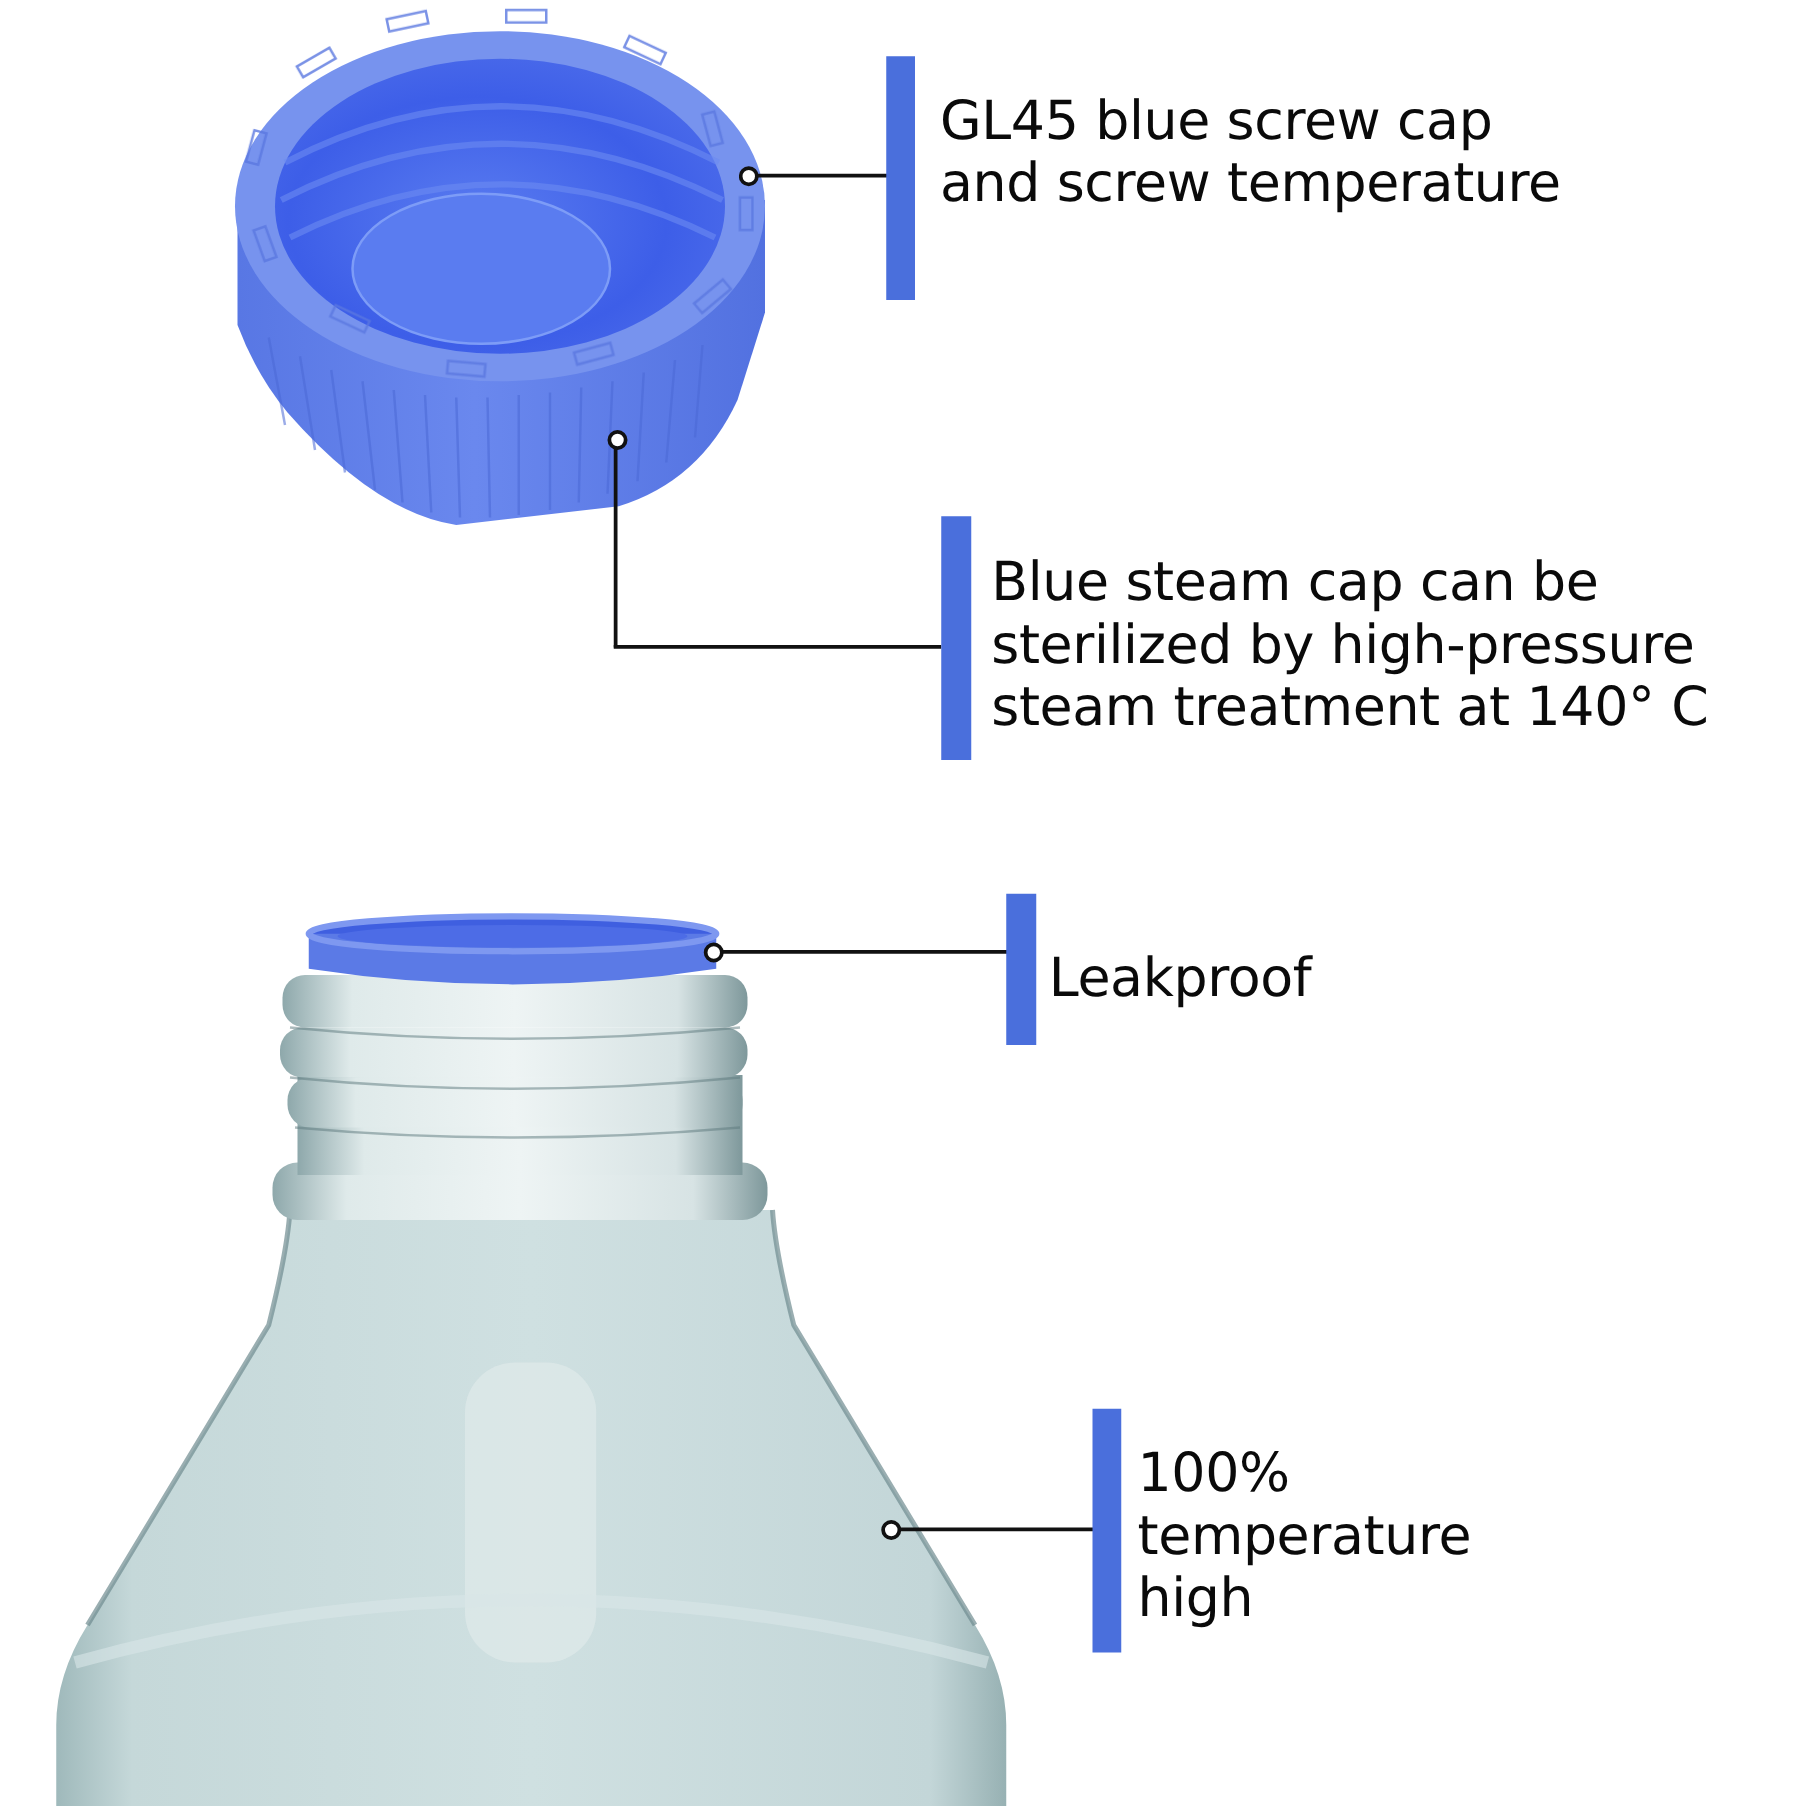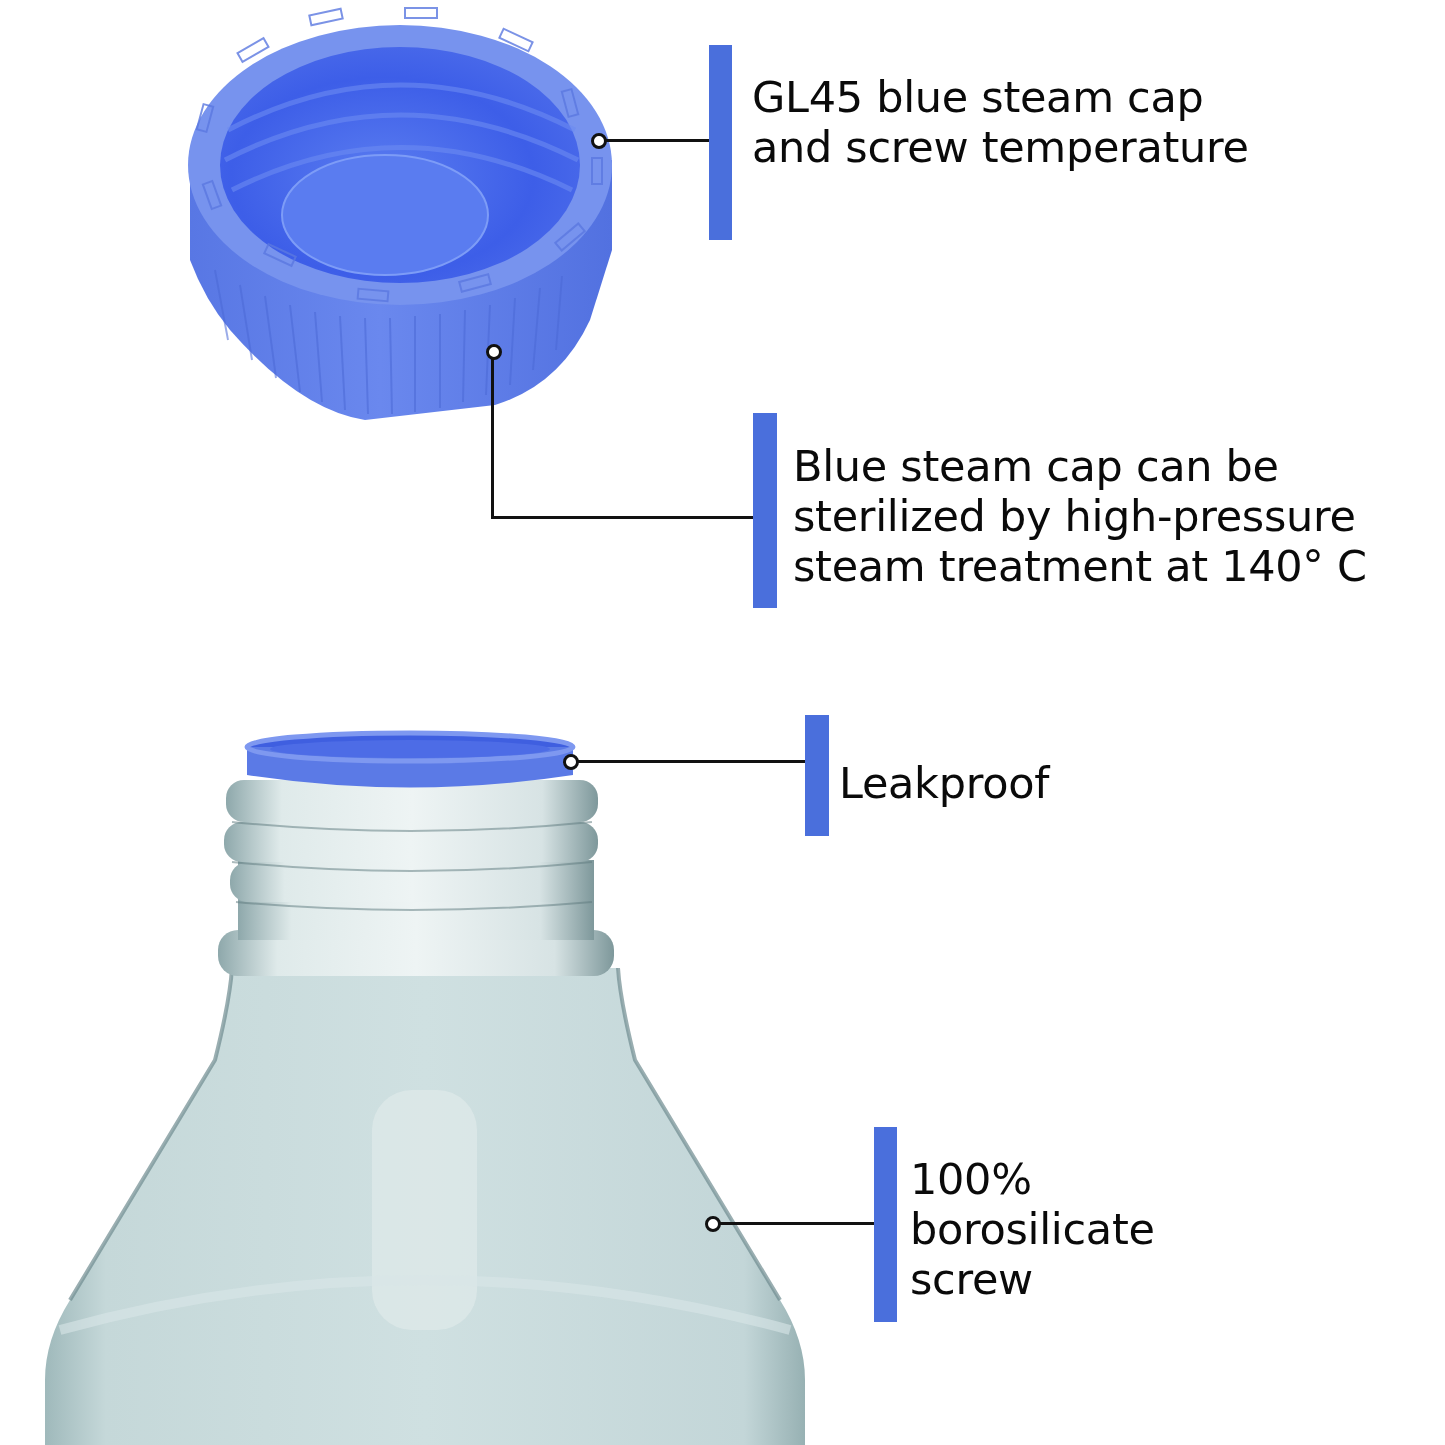--- a/index.html
+++ b/index.html
@@ -121,21 +121,21 @@
     <path d="M247 747 L247 775 Q410 800 573 775 L573 747 Z" fill="#5b7ae6"></path>
     <ellipse cx="410" cy="747" rx="163" ry="14" fill="none" stroke="#7e98f0" stroke-width="5"></ellipse>
     <ellipse cx="410" cy="749" rx="140" ry="9" fill="#4d6ce6"></ellipse>
   </g>
 </svg>
 
 <div class="dot" style="left:591px; top:133px;"></div>
 <div class="leader" style="left:606px; top:139px; width:104px; height:3px;"></div>
 <div class="accent-bar" style="left:709px; top:45px; width:23px; height:195px;"></div>
 <div class="label" style="left:752px; top:72px;">
-  <span>GL45 blue steam cap</span>
+  <span>GL45 blue screw cap</span>
   <span>and screw temperature</span>
 </div>
 
 <div class="dot" style="left:486px; top:344px;"></div>
 <div class="leader" style="left:491px; top:358px; width:3px; height:160px;"></div>
 <div class="leader" style="left:491px; top:516px; width:262px; height:3px;"></div>
 <div class="accent-bar" style="left:753px; top:413px; width:24px; height:195px;"></div>
 <div class="label" style="left:793px; top:441px;">
   <span>Blue steam cap can be</span>
   <span>sterilized by high-pressure</span>
@@ -147,15 +147,15 @@
 <div class="accent-bar" style="left:805px; top:715px; width:24px; height:121px;"></div>
 <div class="label" style="left:839px; top:758px;text-align:right;">
   <span>Leakproof</span>
 </div>
 
 <div class="dot" style="left:705px; top:1216px;"></div>
 <div class="leader" style="left:720px; top:1222px; width:155px; height:3px;"></div>
 <div class="accent-bar" style="left:874px; top:1127px; width:23px; height:195px;"></div>
 <div class="label" style="left:910px; top:1154px;">
   <span>100%</span>
-  <span>borosilicate</span>
-  <span>screw</span>
+  <span>temperature</span>
+  <span>high</span>
 </div>
 
 </body></html>

